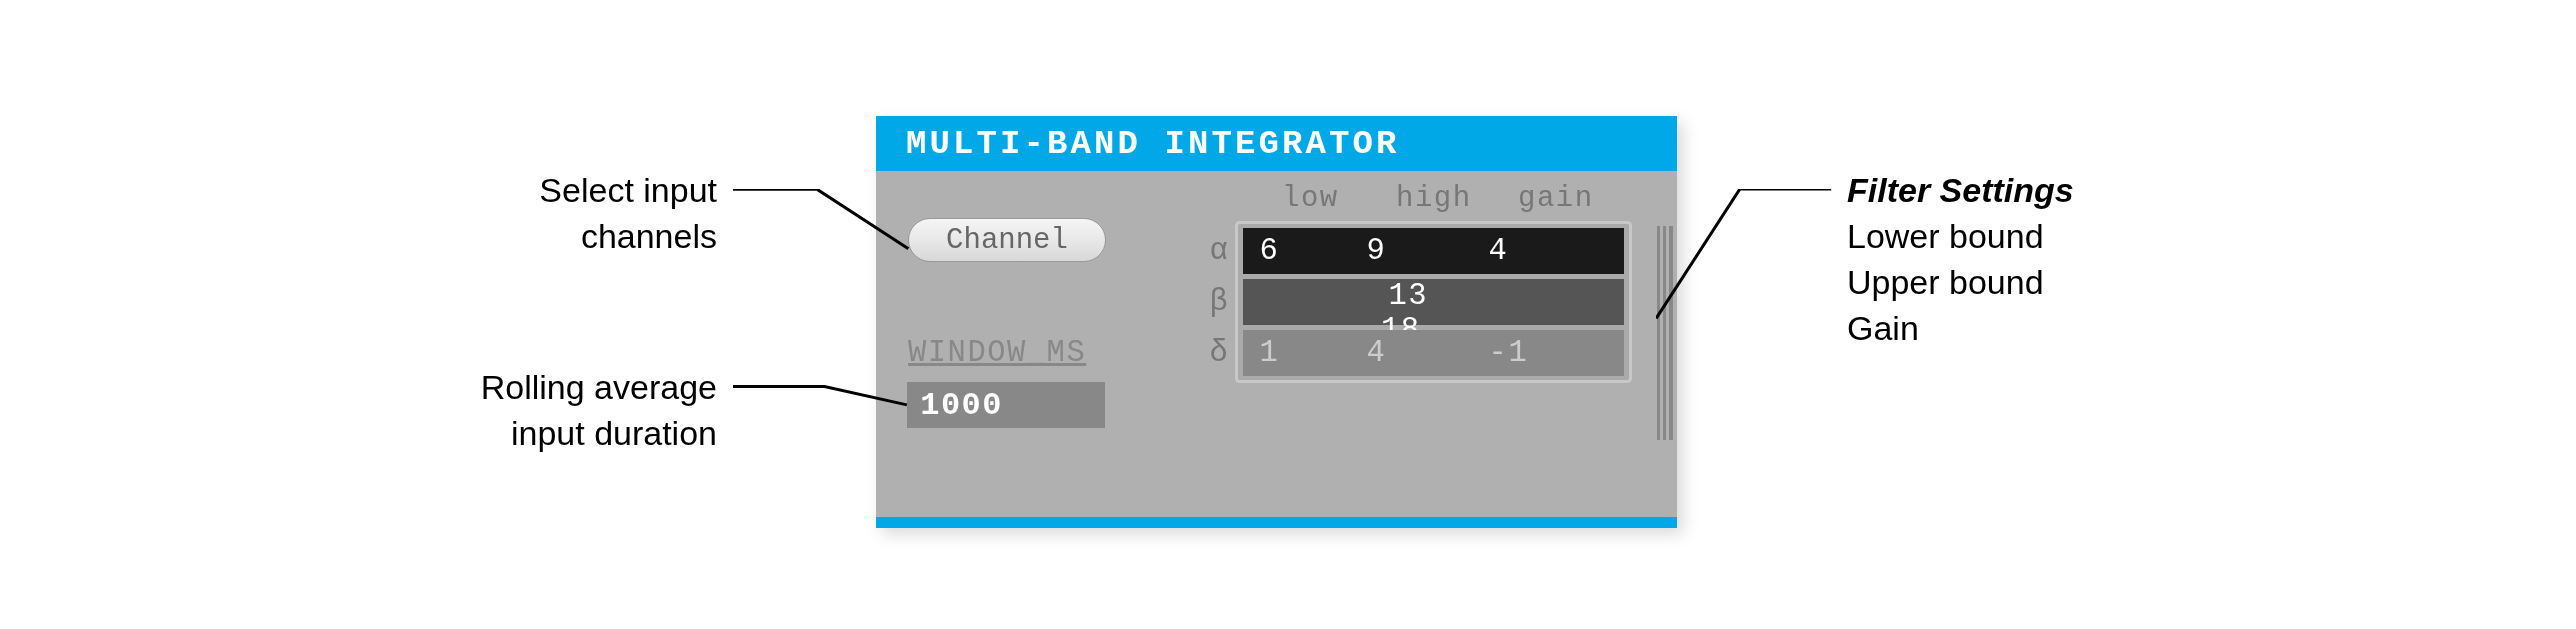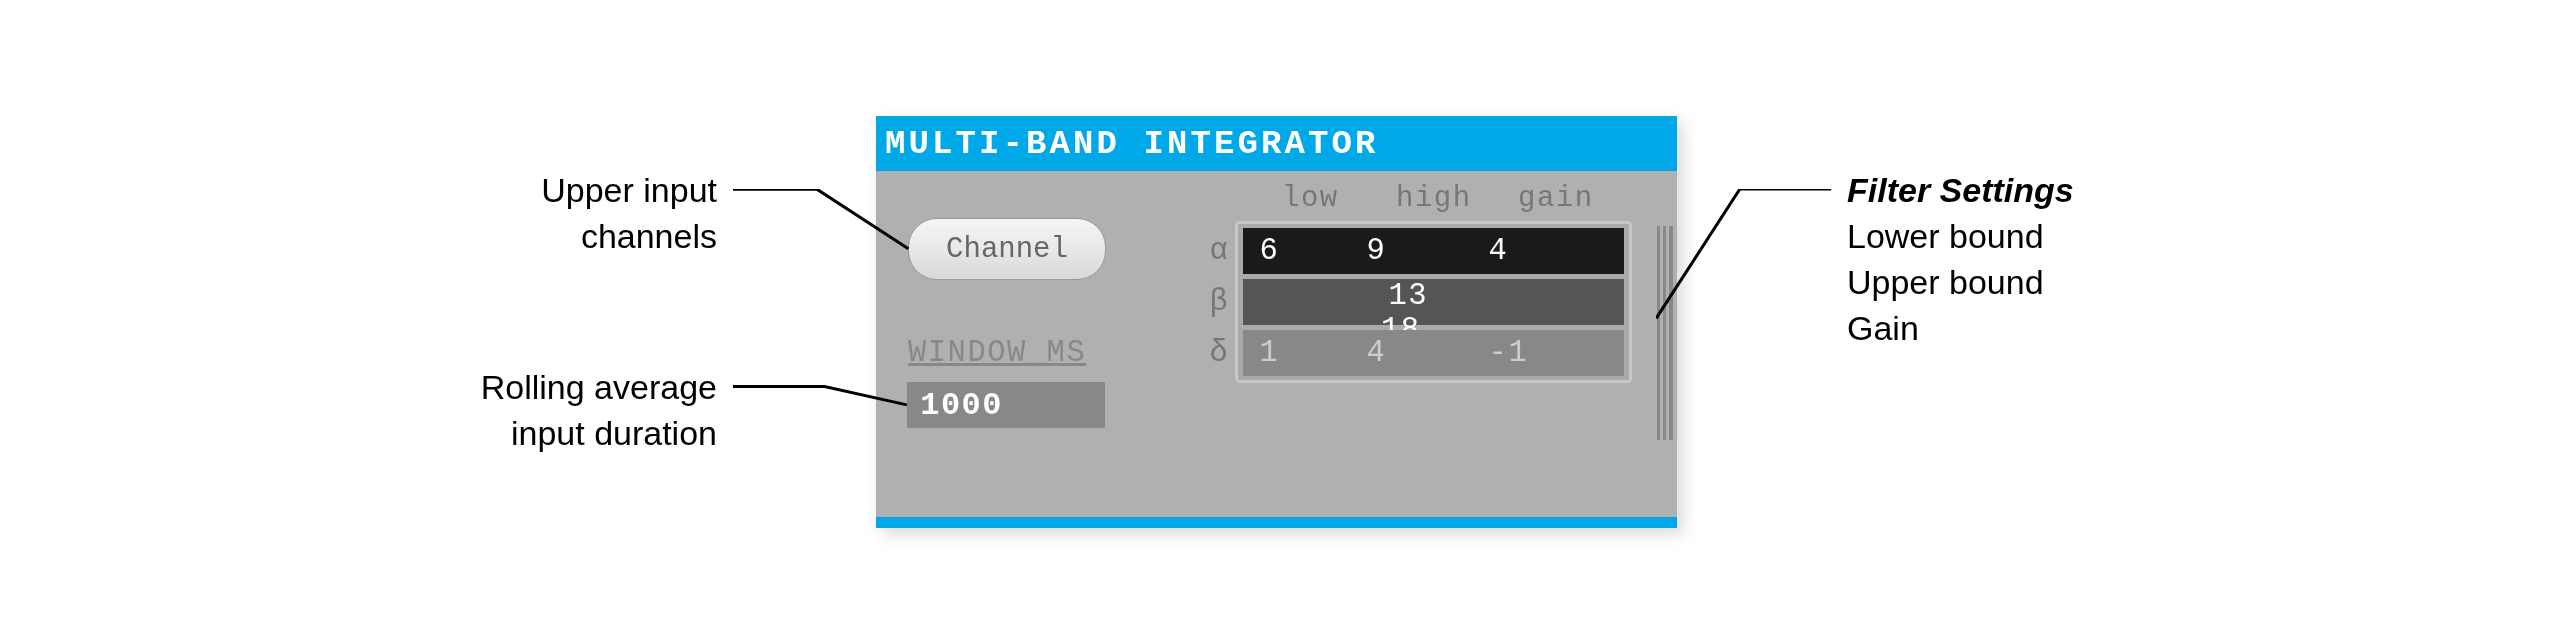--- a/index.html
+++ b/index.html
@@ -22,21 +22,21 @@
       box-shadow: 6.1px 6.1px 15.3px rgba(0,0,0,0.15);
     }
     .panel-header {
       height: 55px;
       background: #00a8e8;
       color: #ffffff;
       font-family: "Courier New", monospace;
       font-size: 34px;
       font-weight: bold;
       letter-spacing: 3.1px;
-      padding-left: 9px;
+      padding-left: 30px;
       display: flex;
       align-items: center;
     }
     .panel-footer {
       position: absolute;
       bottom: 0;
       left: 0;
       right: 0;
       height: 10.7px;
       background: #00a8e8;
@@ -45,21 +45,21 @@
       position: relative;
       height: calc(100% - 66px);
     }
     
     
     .channel-btn {
       position: absolute;
       left: 32px;
       top: 47px;
       width: 198px;
-      height: 62px;
+      height: 44px;
       background: linear-gradient(to bottom, #f5f5f5 0%, #e8e8e8 50%, #d8d8d8 100%);
       border: 1.5px solid #999;
       border-radius: 29px;
       font-family: "Courier New", monospace;
       font-size: 29px;
       color: #666;
       display: flex;
       align-items: center;
       justify-content: center;
       cursor: pointer;
@@ -241,21 +241,21 @@
       <div></div>
         <div></div>
         <div></div>
     </div>
   </div>
 
   <div class="panel-footer"></div>
 </div>
 
 <div class="callout left" style="left:366px; top:168px; width:351px;">
-  <div>Upper input</div>
+  <div>Select input</div>
   <div>channels</div>
 </div>
 <svg class="leader" style="left:733px; top:189px;" width="183" height="69" viewBox="0 0 240 90">
   <path d="M 0 0 L 110 0 L 230 78" stroke="#000" stroke-width="4" fill="none"></path>
 </svg>
 
 <div class="callout left" style="left:366px; top:365px; width:351px;">
   <div>Rolling average</div>
   <div>input duration</div>
 </div>

